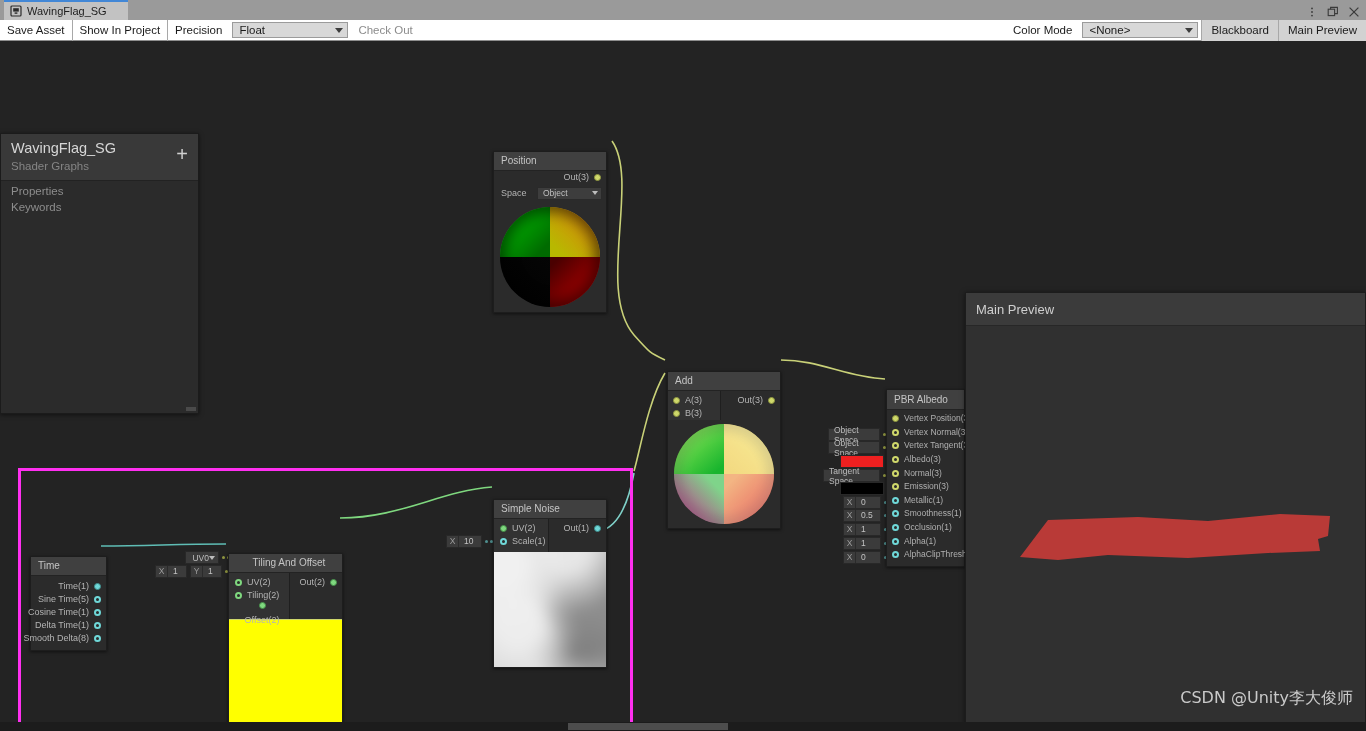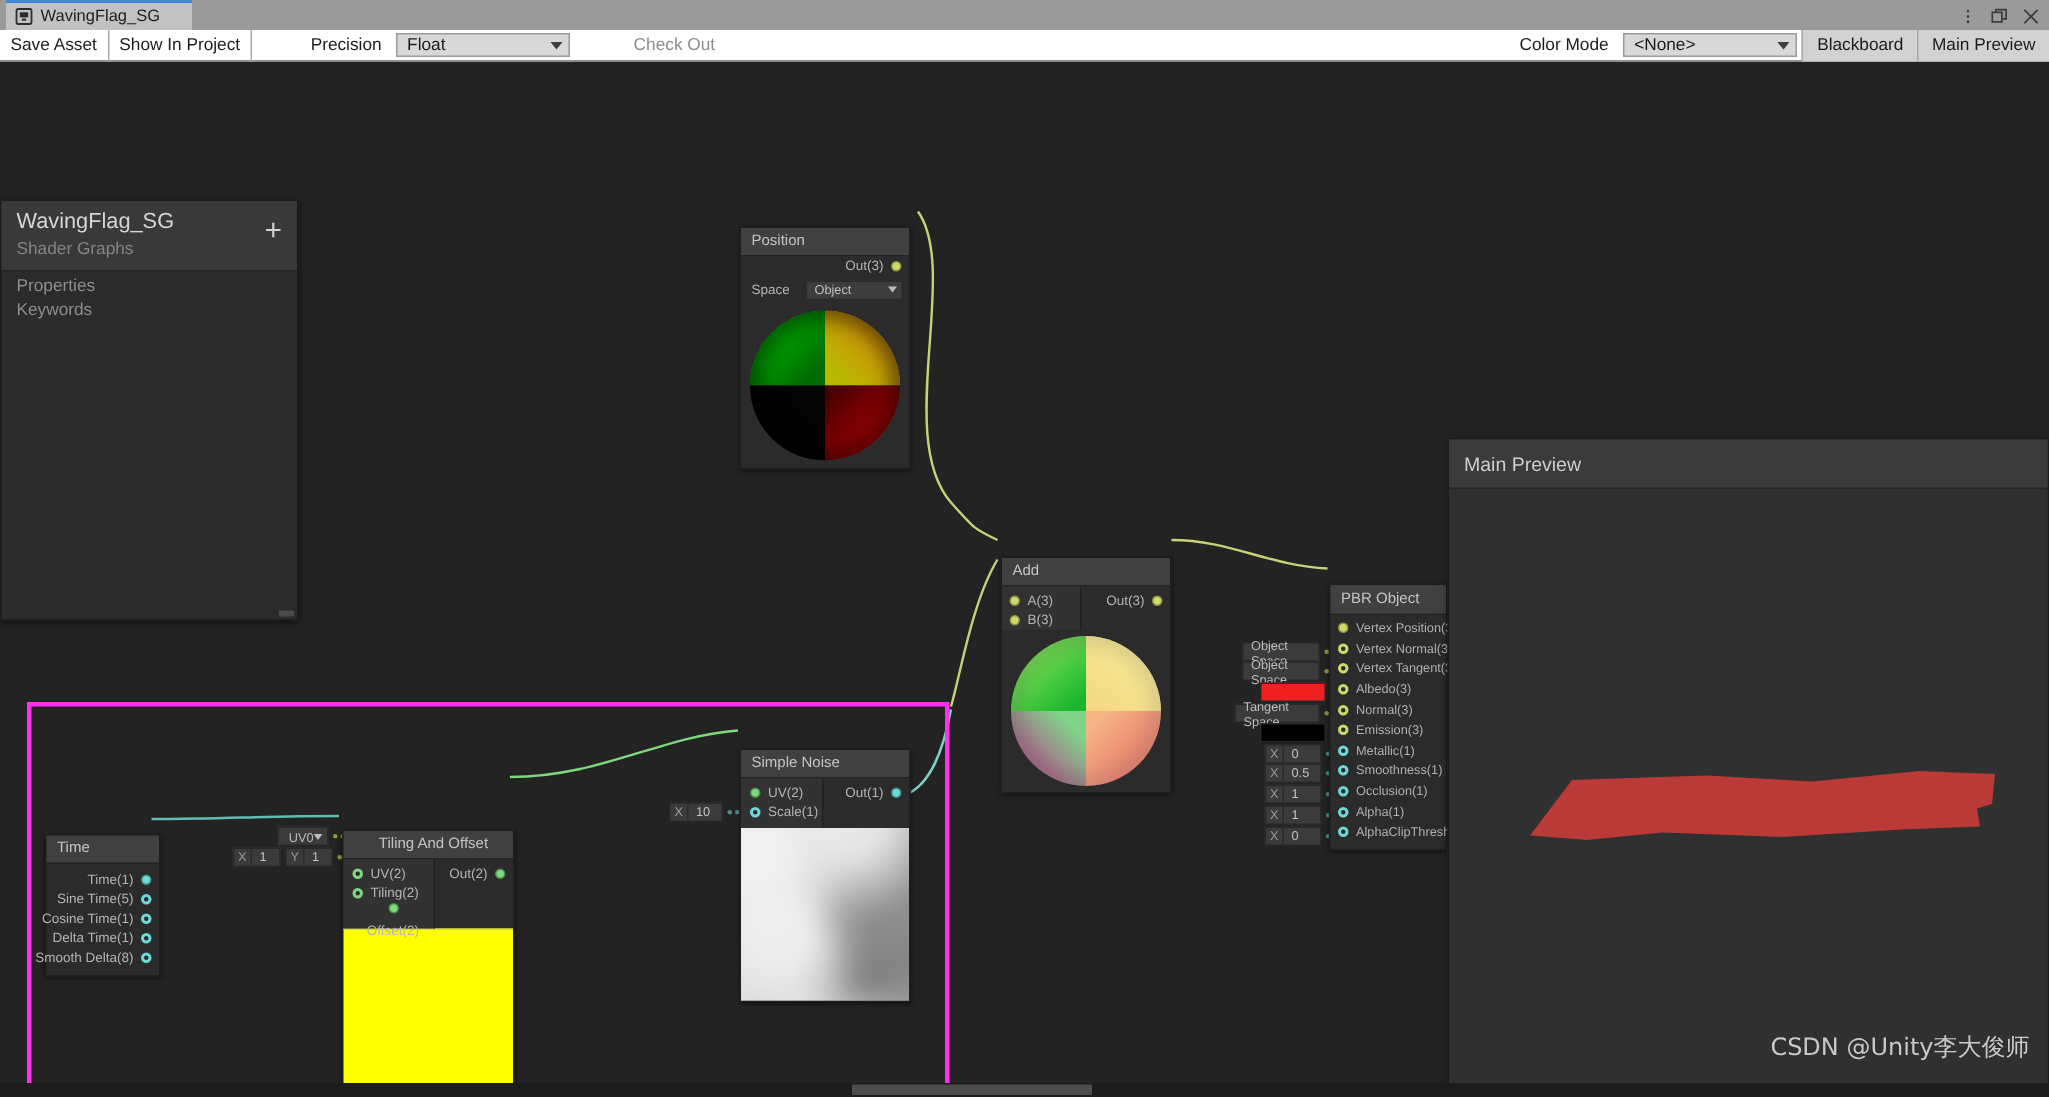--- a/index.html
+++ b/index.html
@@ -45,21 +45,21 @@
     font-size:11.5px;color:#1b1b1b;
     box-sizing:border-box;
   }
   .tb-btn{
     height:21px;display:flex;align-items:center;padding:0 7px;
     border-right:1px solid #a8a8a8;
     white-space:nowrap;box-sizing:border-box;
   }
   .tb-label{
     height:21px;display:flex;align-items:center;padding:8px 7px;
-    white-space:nowrap;box-sizing:border-box;margin-left:32px;
+    white-space:nowrap;box-sizing:border-box;
   }
   .tb-dim{color:#8c8c8c;}
   .tb-spacer{flex:1 1 auto;}
   .tb-select{
     height:16px;min-width:116px;margin:0 3px;
     background:#d8d8d8;border:1px solid #9b9b9b;
     display:flex;align-items:center;justify-content:space-between;
     padding:0 4px 0 6px;font-size:11.5px;color:#1b1b1b;
     box-sizing:border-box;
   }
@@ -551,21 +551,21 @@
         <span class="k">X</span>
         <span class="v">0</span>
       </span>
       <span class="dots">
           <span class="dot cy"></span>
           <span class="dot cy"></span>
         </span>
     </div>
 
     <div class="node" id="node-pbr">
-      <div class="node-title">PBR Object</div>
+      <div class="node-title">PBR Albedo</div>
       <div class="pbr-rows" id="pbr-rows">
           <div class="pbr-row">
             <span class="port vec-filled"></span>
             <span class="slot-label">Vertex Position(3)</span>
           </div>
           <div class="pbr-row">
             <span class="port vec-open"></span>
             <span class="slot-label">Vertex Normal(3)</span>
           </div>
           <div class="pbr-row">

